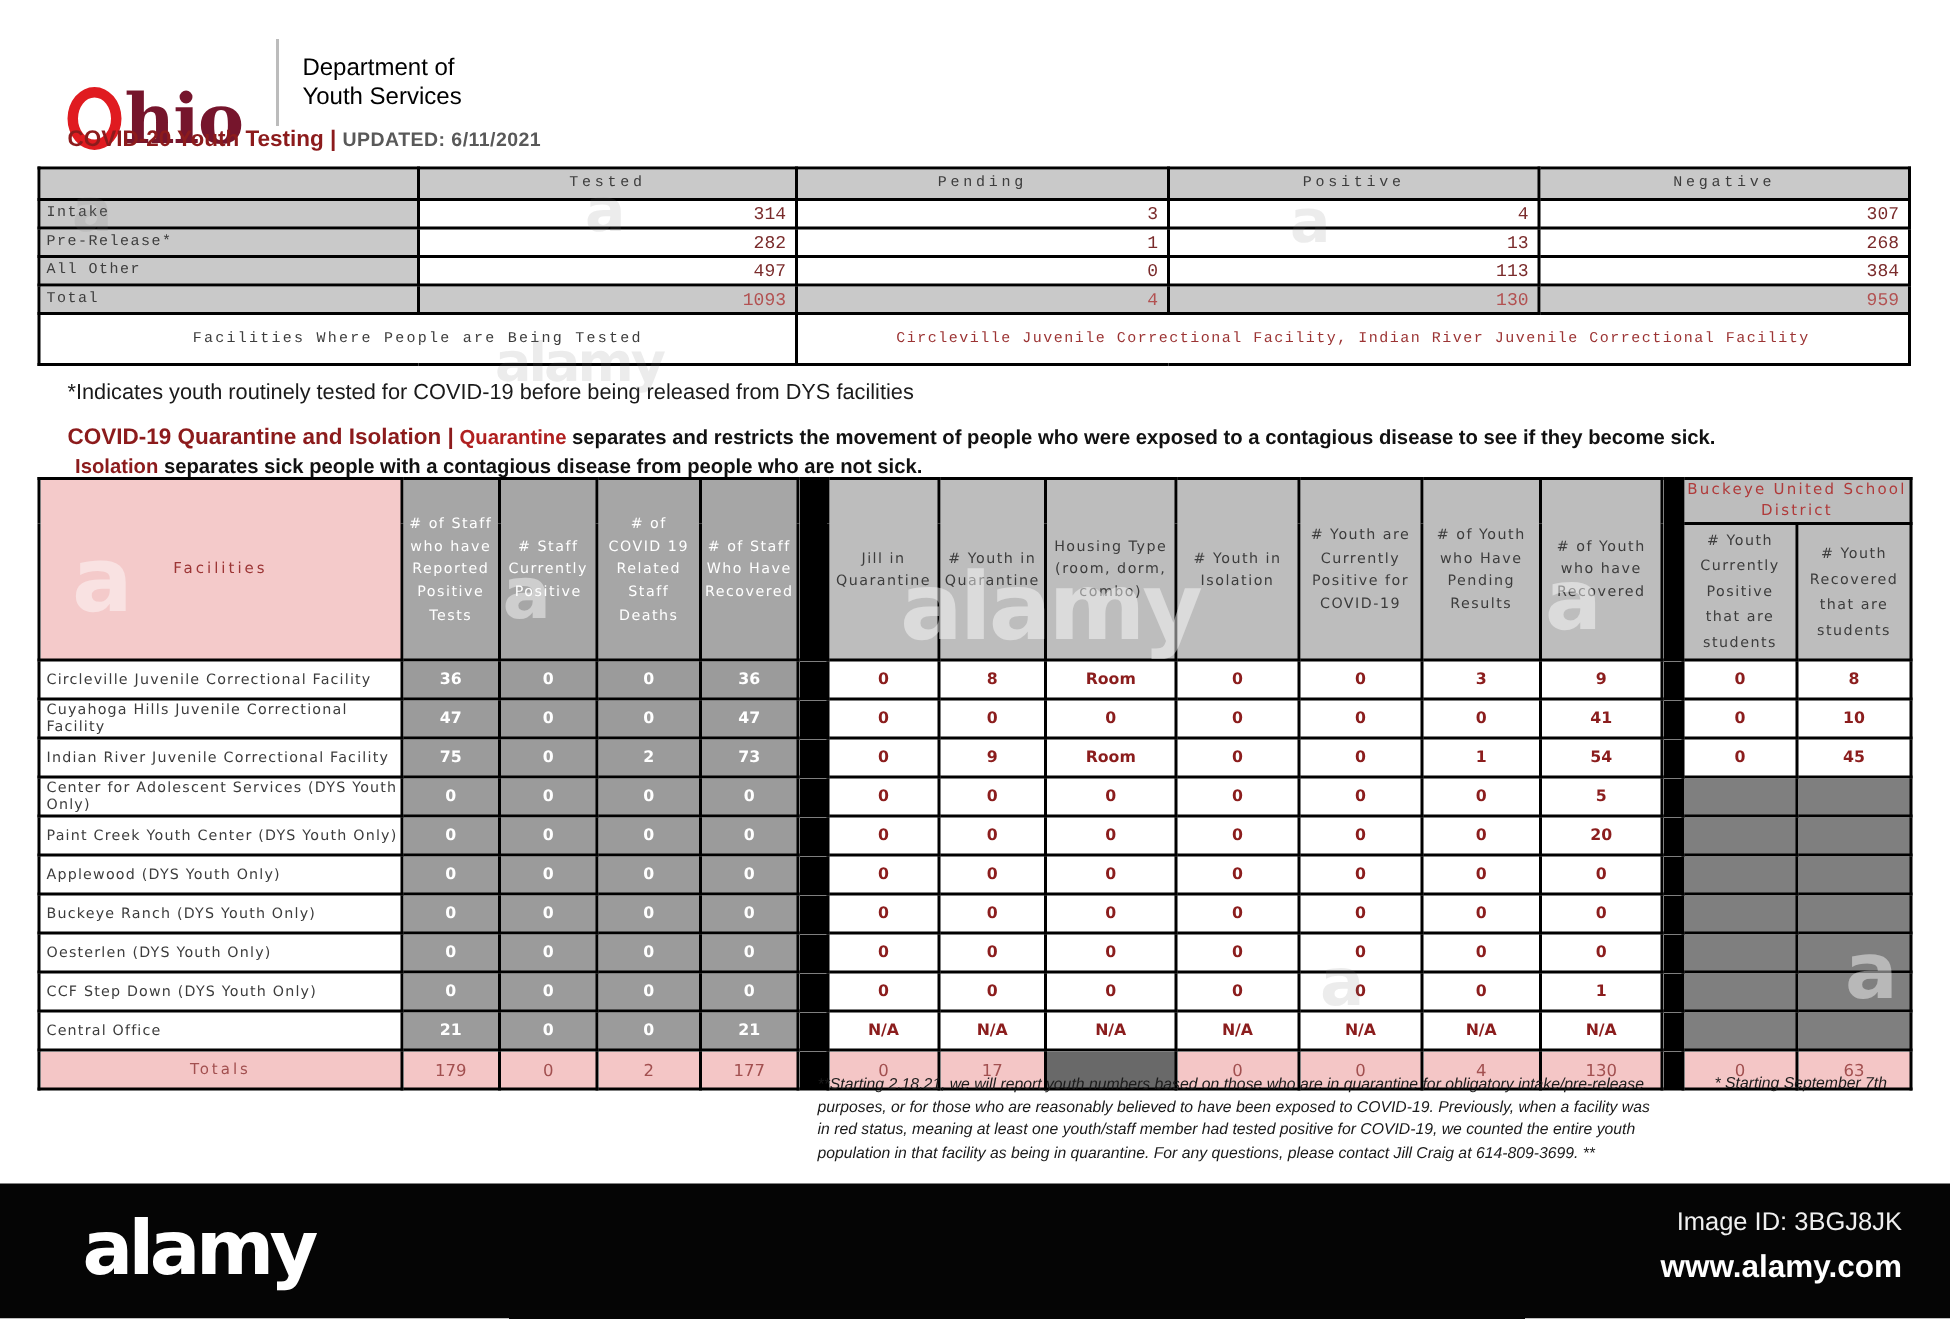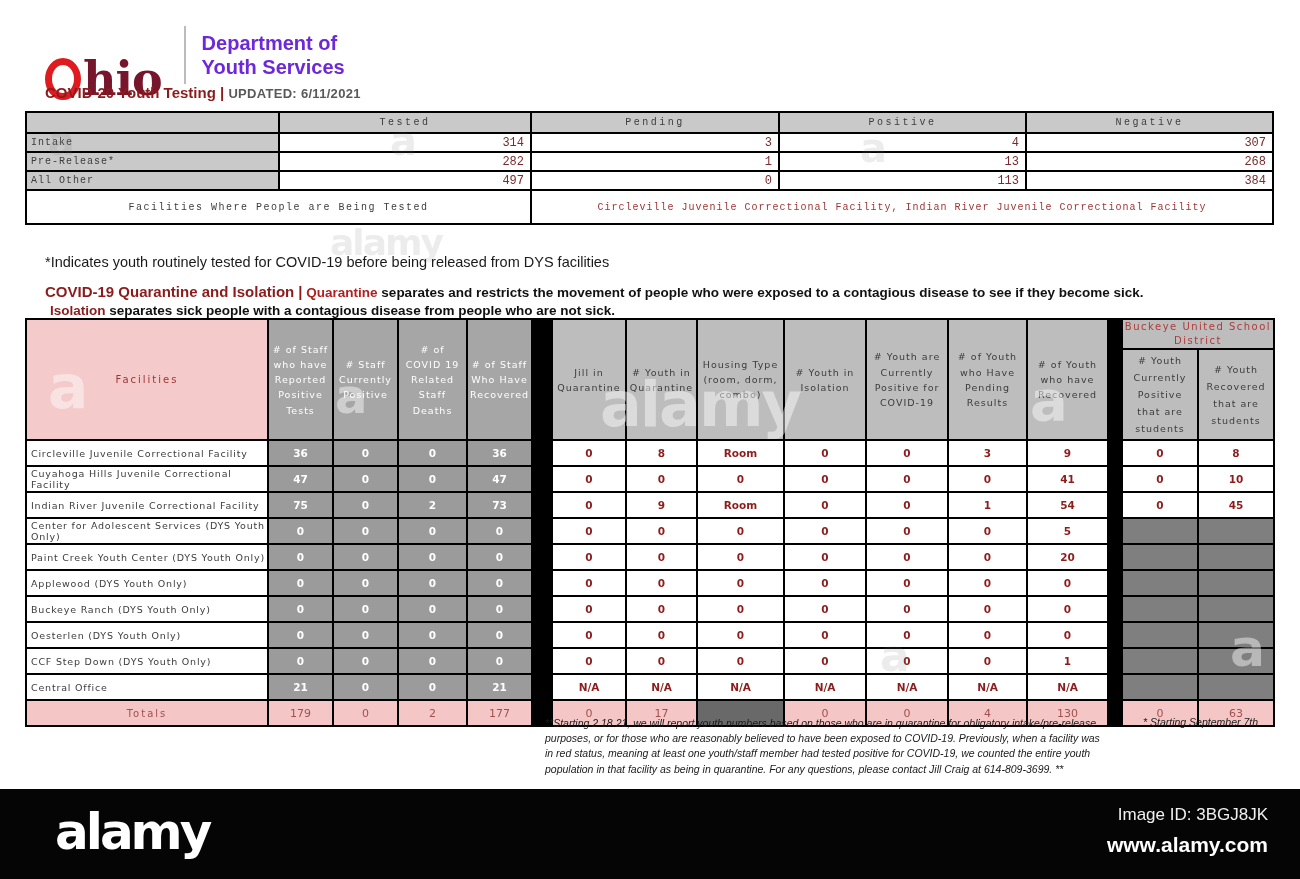--- a/index.html
+++ b/index.html
@@ -19,21 +19,21 @@
     border:7px solid #e01b20; border-radius:50%;
     margin-right:2px;
   }
   .logo-hio {
     font-family:"DejaVu Serif", serif;
     font-weight:bold; font-size:46px; line-height:42px;
     color:#76152c; letter-spacing:-1px;
   }
   .logo-divider { width:2px; height:58px; background:#bcbcbc; margin:0 16px 0 22px; }
   .dept-text {
-    color:#6d28d9; font-weight:bold; font-size:20px; line-height:1.2;
+    color:#000000; font-weight:normal; font-size:16px; line-height:1.2;
   }
 
   
   .testing-title { position:absolute; left:45px; top:84px; font-size:15px; }
   .t-red { color:#8c1b1c; font-weight:bold; }
   .t-gray { color:#595959; font-weight:bold; font-size:13px; letter-spacing:0.3px; }
 
   .note1 { position:absolute; left:45px; top:254px; font-size:14.5px; color:#1a1a1a; }
 
   .quar-title { position:absolute; left:45px; top:283px; font-size:13.5px; color:#111; font-weight:bold; }
@@ -182,20 +182,27 @@
         <td class="num">1</td>
         <td class="num">13</td>
         <td class="num">268</td>
       </tr>
       <tr>
         <td class="rowlabel">All Other</td>
         <td class="num">497</td>
         <td class="num">0</td>
         <td class="num">113</td>
         <td class="num">384</td>
+      </tr>
+      <tr class="total-row">
+        <td class="rowlabel">Total</td>
+        <td class="num">1093</td>
+        <td class="num">4</td>
+        <td class="num">130</td>
+        <td class="num">959</td>
       </tr>
     </tbody>
   <tbody>
     <tr>
       <td class="foot-label" colspan="2">Facilities Where People are Being Tested</td>
       <td class="foot-value" colspan="3">Circleville Juvenile Correctional Facility, Indian River Juvenile Correctional Facility</td>
     </tr>
   </tbody>
 </table>
 

